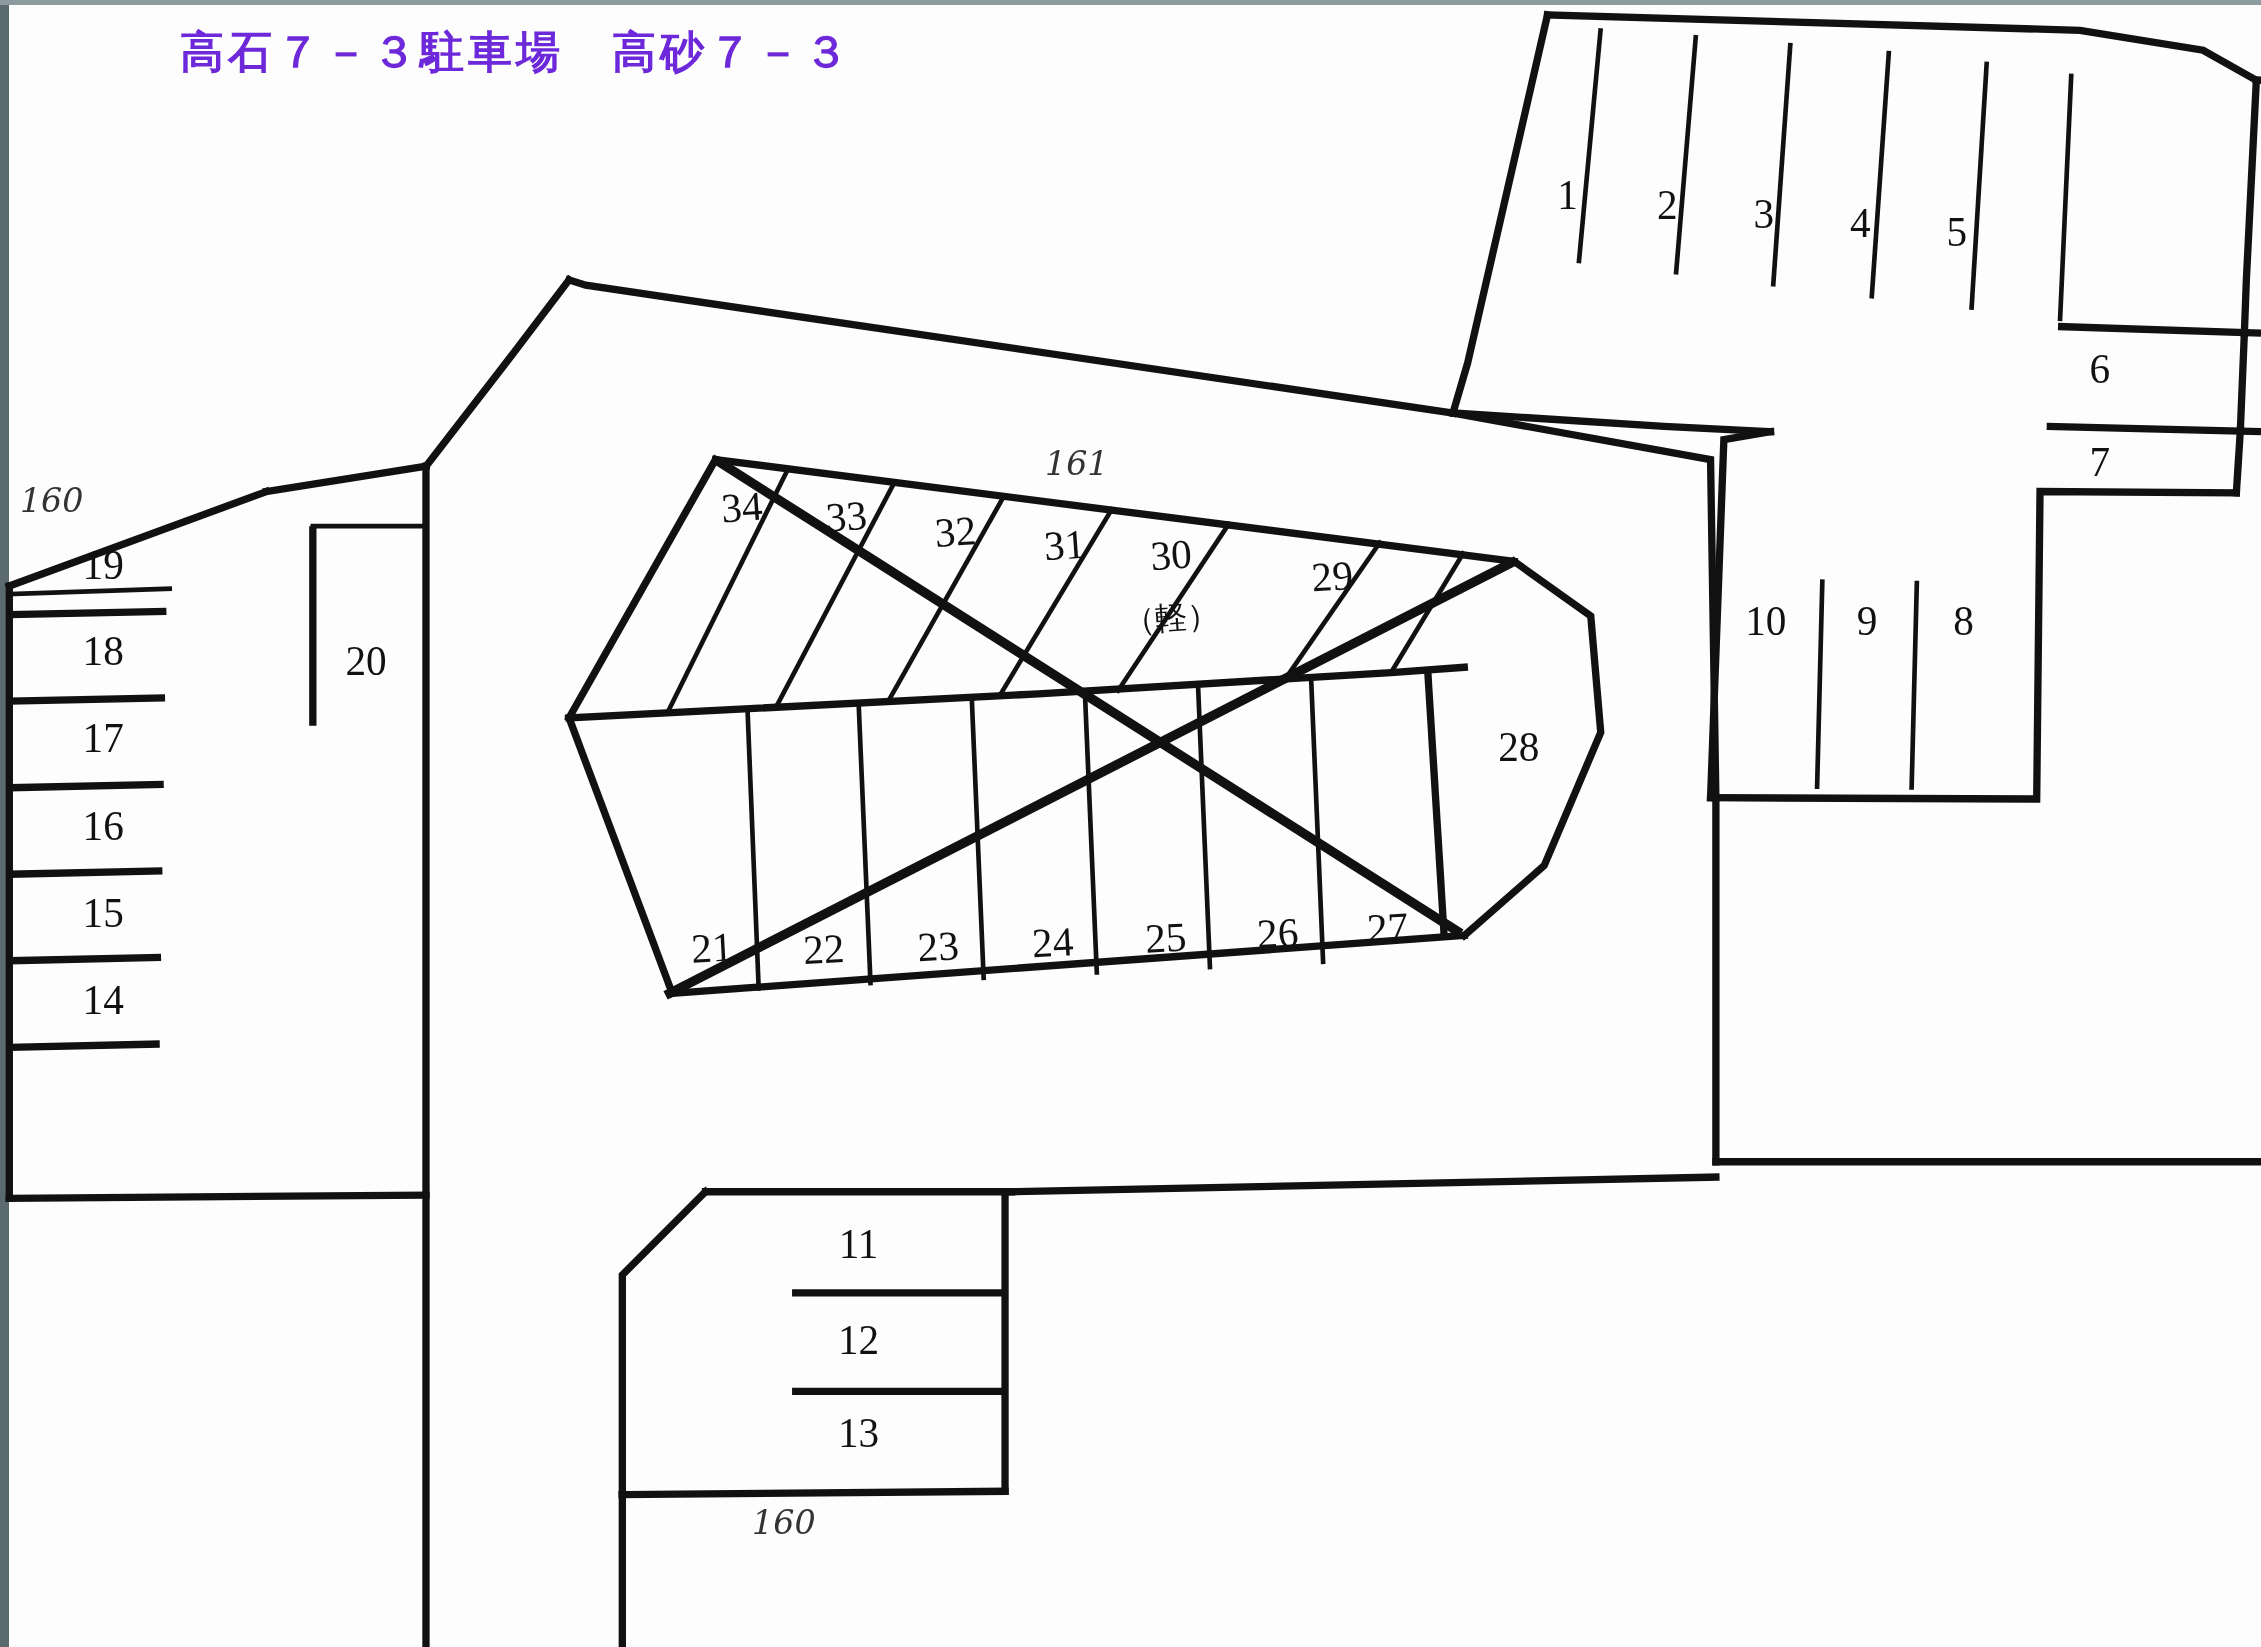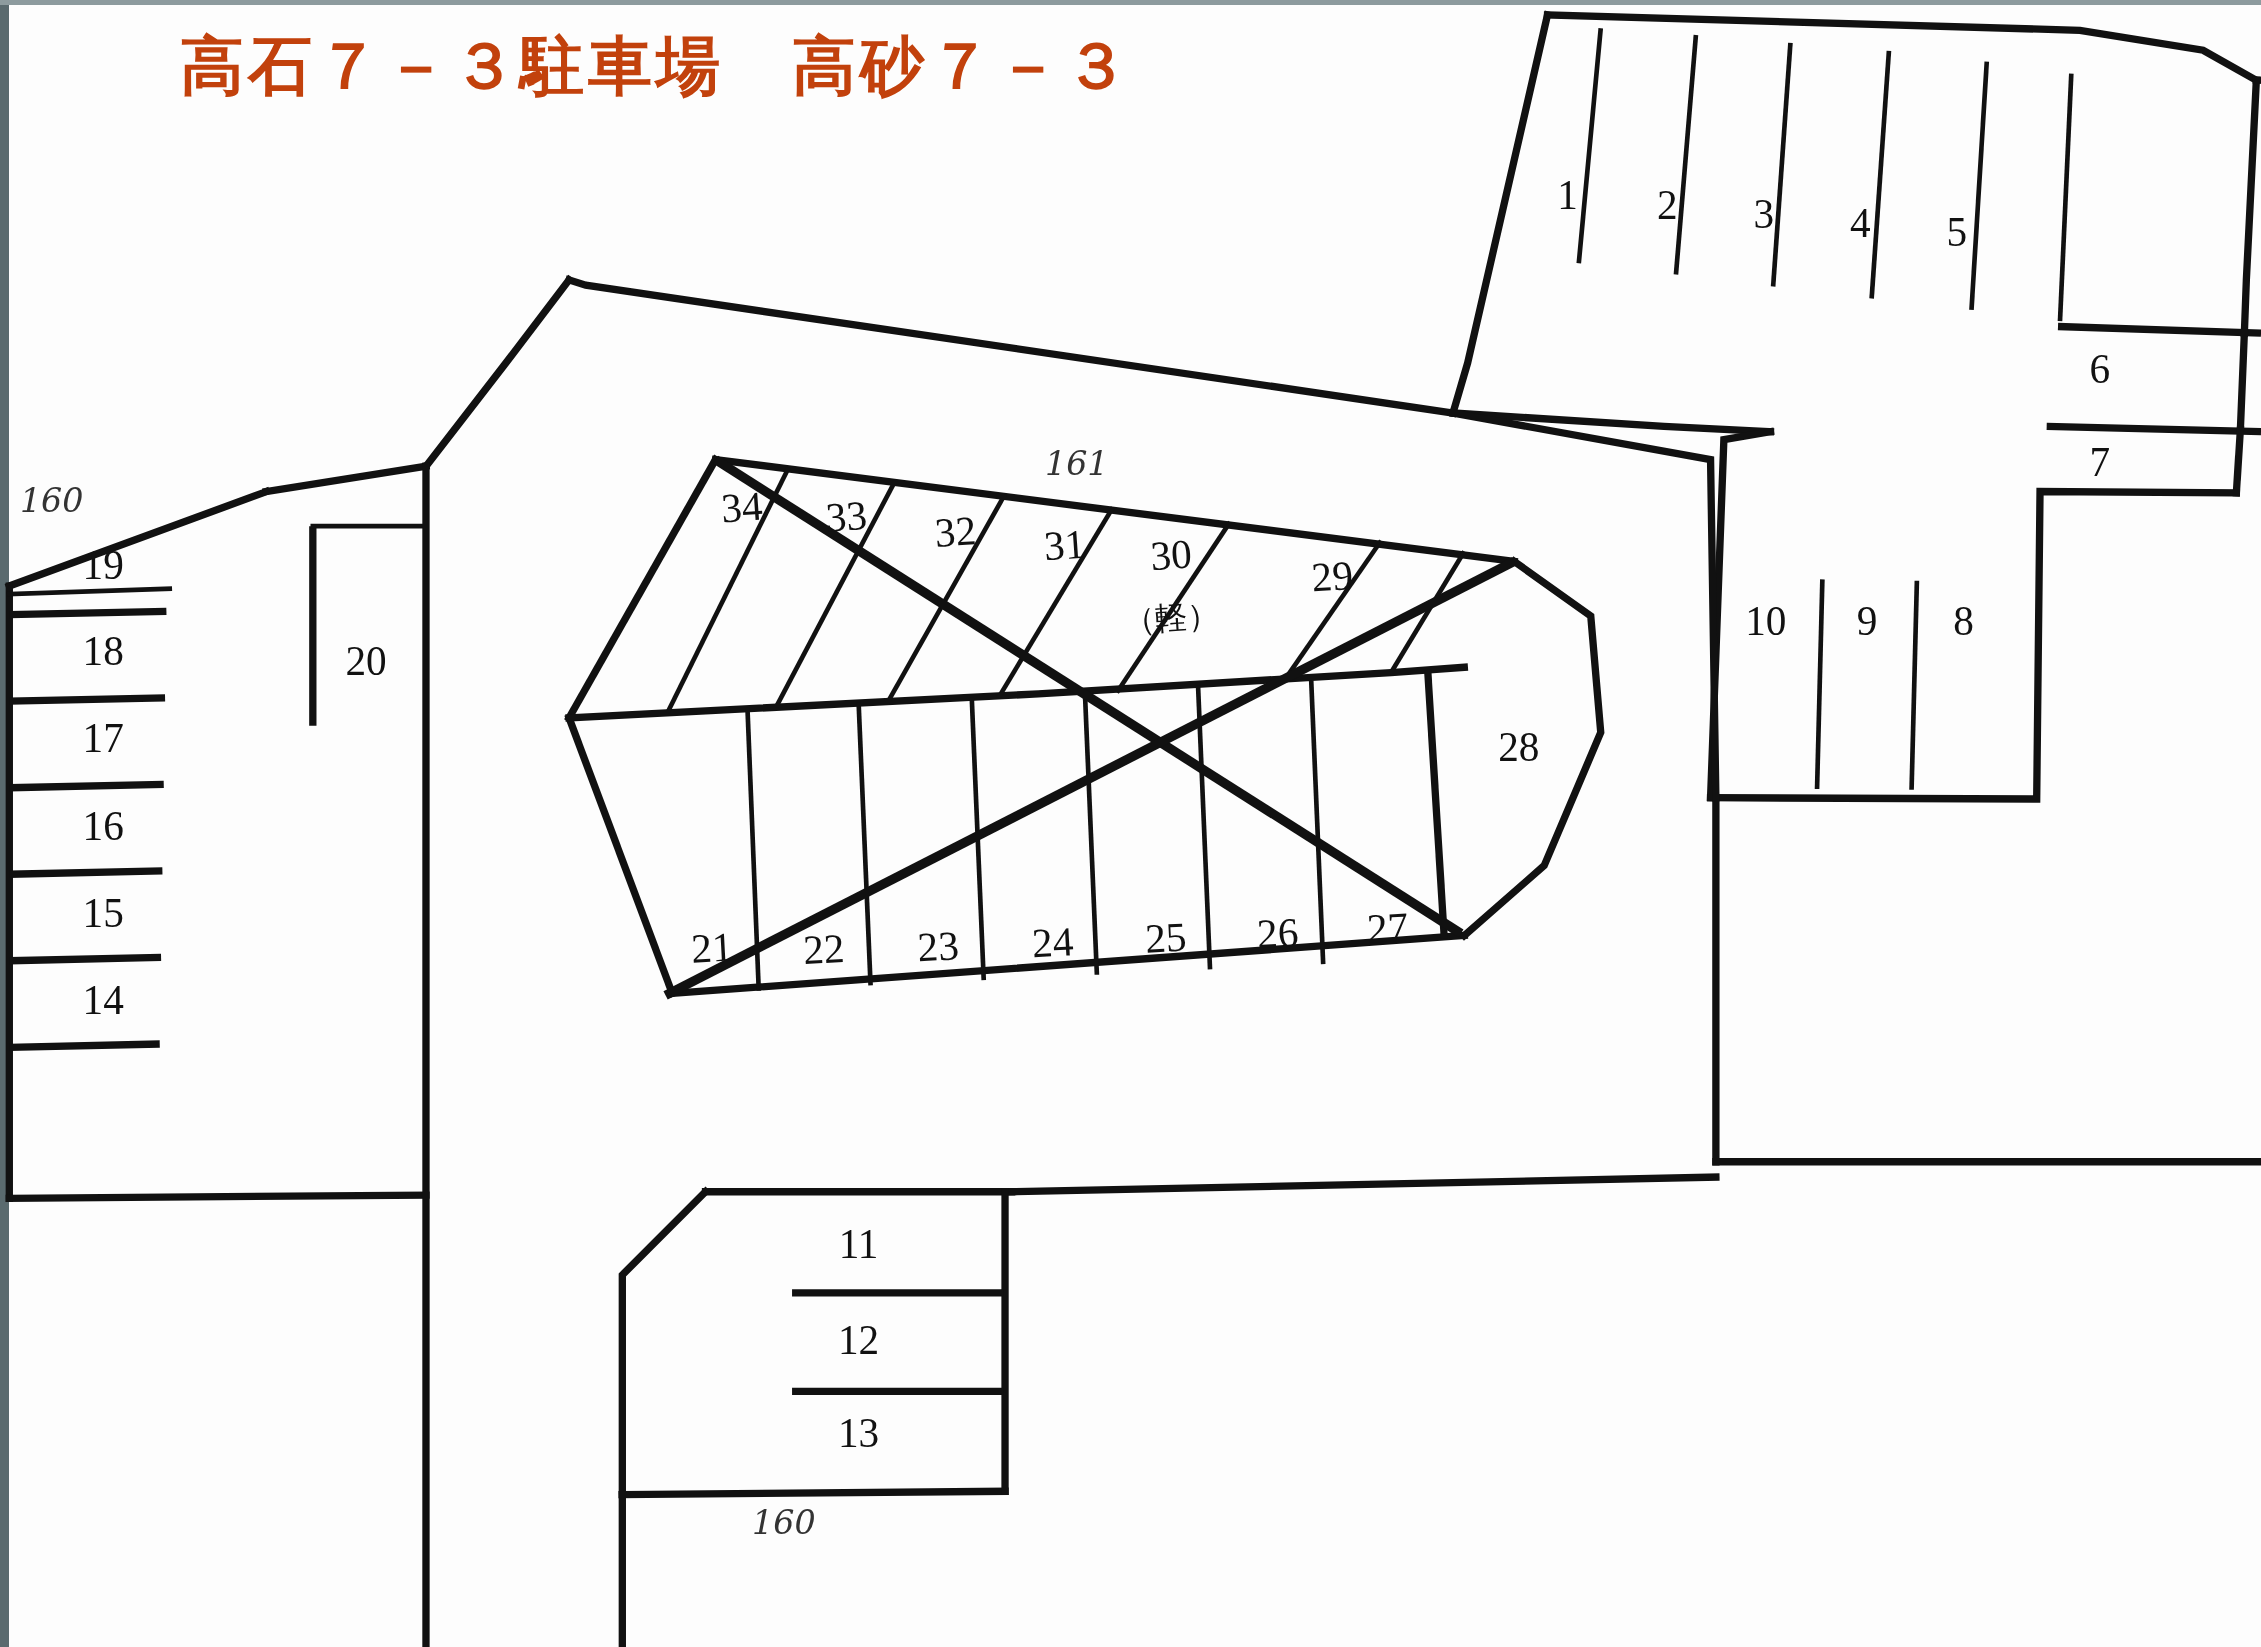--- a/index.html
+++ b/index.html
@@ -27,24 +27,24 @@
   #scan-edge-top {
     position: absolute;
     left: 0; top: 0;
     width: 2261px; height: 5.3px;
     background: #8d9b9e;
   }
   #map-title {
     position: absolute;
     left: 180px;
     top: 23px;
-    font-size: 64px;
+    font-size: 44px;
     font-weight: bold;
     letter-spacing: 4px;
-    color: #c2410c;
+    color: #6d28d9;
     white-space: nowrap;
     font-family: "DejaVu Sans", sans-serif;
   }
   svg#lot {
     position: absolute;
     left: 0; top: 0;
   }
   .bdy {
     fill: none;
     stroke: #111111;

